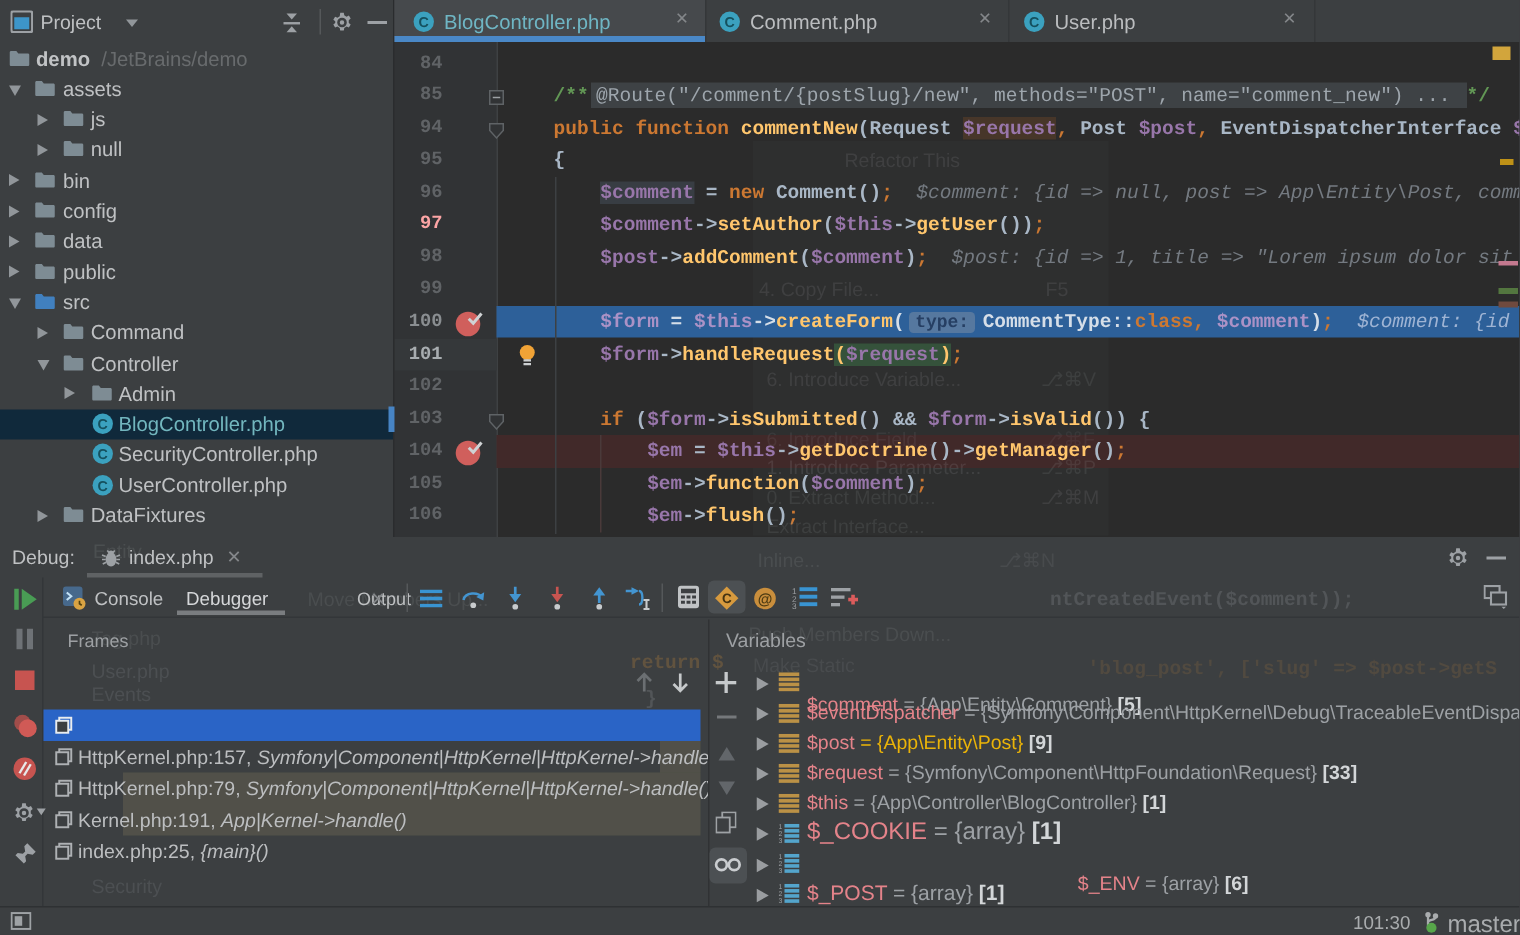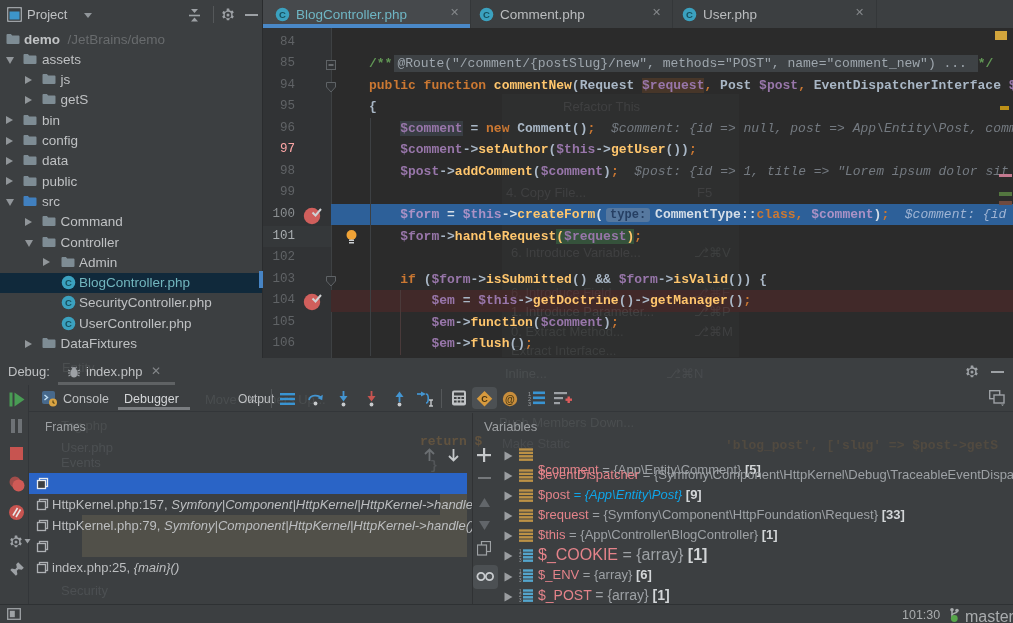--- a/index.html
+++ b/index.html
@@ -1,21 +1,21 @@
 <!DOCTYPE html>
 <html><head><meta charset="utf-8">
 <style>
 html,body{margin:0;padding:0;}
 body{width:1013px;height:623px;overflow:hidden;background:#3c3f41;font-family:"Liberation Sans",sans-serif;position:relative;}
 .abs{position:absolute;}
 .ui{font-size:13px;color:#bfc1c3;white-space:pre;}
 svg{display:block;}
 
 .cl{position:absolute;left:68px;width:682px;height:22px;line-height:21.6px;font-family:"Liberation Mono",monospace;font-weight:700;font-size:13px;white-space:pre;color:#a9b7c6;overflow:hidden;}
-.ln{position:absolute;left:0;width:32px;height:22px;line-height:21.6px;font-family:"Liberation Mono",monospace;font-size:12.5px;color:#606366;text-align:right;}
+.ln{position:absolute;left:0;width:32px;height:22px;line-height:21.6px;font-family:"Liberation Mono",monospace;font-size:12.5px;color:#606366;text-align:right;font-weight:bold;}
 .kw{color:#cc7832;}
 .fn{color:#ffc66d;}
 .vr{color:#9876aa;}
 .sc{color:#cc7832;}
 .hint{font-weight:400;font-style:italic;color:#747a81;}
 .fold{background:#3e4245;color:#9ea6ad;font-weight:400;}
 .ghost{position:absolute;font-size:13px;color:rgba(170,175,180,0.17);white-space:pre;}
 .gm{position:absolute;font-family:"Liberation Mono",monospace;font-weight:700;font-size:13px;white-space:pre;}
 
 .tr{position:absolute;height:21px;line-height:21px;font-size:13.5px;color:#bfc1c3;white-space:pre;}
@@ -65,21 +65,21 @@
           <path d="M0.5 1.9c0-.5.4-.9.9-.9h3.5l1.3 1.6h6.4c.5 0 .9.4.9.9v6.6c0 .5-.4.9-.9.9H1.4c-.5 0-.9-.4-.9-.9z" fill="#7e8c94"></path>
         </svg>
       </div>
 <div class="tr" style="left:60.5px;top:69.1px;color:#bfc1c3">js</div>
 <div class="abs arr arrR" style="left:24.5px;top:95.9px;"></div>
 <div class="abs" style="left:42px;top:93.4px;">
         <svg width="14" height="12" viewBox="0 0 14 12">
           <path d="M0.5 1.9c0-.5.4-.9.9-.9h3.5l1.3 1.6h6.4c.5 0 .9.4.9.9v6.6c0 .5-.4.9-.9.9H1.4c-.5 0-.9-.4-.9-.9z" fill="#7e8c94"></path>
         </svg>
       </div>
-<div class="tr" style="left:60.5px;top:89.4px;color:#bfc1c3">getS</div>
+<div class="tr" style="left:60.5px;top:89.4px;color:#bfc1c3">null</div>
 <div class="abs arr arrR" style="left:6px;top:116.2px;"></div>
 <div class="abs" style="left:23px;top:113.7px;">
         <svg width="14" height="12" viewBox="0 0 14 12">
           <path d="M0.5 1.9c0-.5.4-.9.9-.9h3.5l1.3 1.6h6.4c.5 0 .9.4.9.9v6.6c0 .5-.4.9-.9.9H1.4c-.5 0-.9-.4-.9-.9z" fill="#7e8c94"></path>
         </svg>
       </div>
 <div class="tr" style="left:42px;top:109.7px;color:#bfc1c3">bin</div>
 <div class="abs arr arrR" style="left:6px;top:136.5px;"></div>
 <div class="abs" style="left:23px;top:134.0px;">
         <svg width="14" height="12" viewBox="0 0 14 12">
@@ -293,20 +293,21 @@
     </svg>
 <div class="abs ui" style="left:86px;top:6px;">index.php</div>
 <div class="abs x" style="left:151px;top:6px;font-size:12px;">✕</div>
 <div class="abs" style="left:58px;top:24px;width:117px;height:3px;background:#5f6264;"></div>
 <svg class="abs" style="left:964px;top:6px;" width="16" height="16" viewBox="0 0 16 16">
       <path fill="#9da1a5" d="M8 4.8A3.2 3.2 0 1 0 8 11.2 3.2 3.2 0 0 0 8 4.8zm0 1.7A1.5 1.5 0 1 1 8 9.5 1.5 1.5 0 0 1 8 6.5zM6.8 1.5h2.4l.3 1.7 1.5.9 1.6-.7 1.2 2-1.3 1.1v1.8l1.3 1.1-1.2 2-1.6-.7-1.5.9-.3 1.7H6.8l-.3-1.7-1.5-.9-1.6.7-1.2-2 1.3-1.1V7.2L2.2 6.1l1.2-2 1.6.7 1.5-.9z"></path>
     </svg>
 <div class="abs" style="left:991px;top:13px;width:13px;height:2px;background:#9da1a5;"></div>
 <div class="abs" style="left:28px;top:27px;width:985px;height:27px;border-bottom:1px solid #333639;box-sizing:border-box;"></div>
 <div class="ghost" style="left:205px;top:34px;color:rgba(170,175,180,0.13)">Move Members Up...</div>
+<div class="gm" style="left:700px;top:34px;color:rgba(170,175,180,0.20)">ntCreatedEvent($comment));</div>
 <svg class="abs" style="left:41px;top:32px;" width="17" height="17" viewBox="0 0 17 17">
 <rect x="1" y="1" width="13" height="13" rx="2" fill="#47698c"></rect>
       <path d="M3.5 5 L6.5 7.5 L3.5 10" stroke="#c3e1f5" stroke-width="1.4" fill="none"></path>
 <circle cx="12" cy="12.5" r="4" fill="#d9a343"></circle>
       <path d="M12 10.5 V12.5 L13.5 13.5" stroke="#50400f" stroke-width="1.1" fill="none"></path>
     </svg>
 <div class="abs ui" style="left:63px;top:34px;font-size:12.5px;">Console</div>
 <div class="abs ui" style="left:124px;top:34px;font-size:12.5px;color:#d5d7d9;">Debugger</div>
 <div class="abs" style="left:118px;top:49px;width:72px;height:3px;background:#7a7d80;"></div>
 <div class="abs ui" style="left:202px;top:34px;font-size:12px;margin-left:36px;">Output</div>
@@ -458,20 +459,21 @@
 <div class="abs" style="left:52px;top:136.4px;width:420px;height:21px;line-height:21px;font-size:13px;color:#bcbec0;white-space:pre;overflow:hidden;">HttpKernel.php:157, <i>Symfony|Component|HttpKernel|HttpKernel-&gt;handleRaw()</i></div>
 <svg class="abs" style="left:36px;top:161.4px;" width="13" height="13" viewBox="0 0 13 13">
       <rect x="3.5" y="1.5" width="8" height="8" fill="none" stroke="#aeb1b4" stroke-width="1.3"></rect>
       <rect x="1.5" y="3.5" width="8" height="8" fill="#3c3f41" stroke="#aeb1b4" stroke-width="1.3"></rect>
     </svg>
 <div class="abs" style="left:52px;top:157.4px;width:420px;height:21px;line-height:21px;font-size:13px;color:#bcbec0;white-space:pre;overflow:hidden;">HttpKernel.php:79, <i>Symfony|Component|HttpKernel|HttpKernel-&gt;handle()</i></div>
 <svg class="abs" style="left:36px;top:182.4px;" width="13" height="13" viewBox="0 0 13 13">
       <rect x="3.5" y="1.5" width="8" height="8" fill="none" stroke="#aeb1b4" stroke-width="1.3"></rect>
       <rect x="1.5" y="3.5" width="8" height="8" fill="#3c3f41" stroke="#aeb1b4" stroke-width="1.3"></rect>
     </svg>
+<div class="abs" style="left:52px;top:178.4px;width:420px;height:21px;line-height:21px;font-size:13px;color:#bcbec0;white-space:pre;overflow:hidden;">Kernel.php:191, <i>App|Kernel-&gt;handle()</i></div>
 <svg class="abs" style="left:36px;top:203.4px;" width="13" height="13" viewBox="0 0 13 13">
       <rect x="3.5" y="1.5" width="8" height="8" fill="none" stroke="#aeb1b4" stroke-width="1.3"></rect>
       <rect x="1.5" y="3.5" width="8" height="8" fill="#3c3f41" stroke="#aeb1b4" stroke-width="1.3"></rect>
     </svg>
 <div class="abs" style="left:52px;top:199.4px;width:420px;height:21px;line-height:21px;font-size:13px;color:#bcbec0;white-space:pre;overflow:hidden;">index.php:25, <i>{main}()</i></div>
 <div class="abs" style="left:472px;top:55px;width:1px;height:191px;background:#303234;"></div>
 <div class="abs" style="left:484px;top:61px;font-size:13px;color:#9da0a3;">Variables</div>
 <div class="ghost" style="left:499px;top:57px;color:rgba(170,175,180,0.13)">Push Members Down...</div>
 <div class="ghost" style="left:502px;top:78px;color:rgba(170,175,180,0.11)">Make Static</div>
 <div class="gm" style="left:725px;top:80px;color:rgba(187,128,60,0.17)">'blog_post', ['slug' =&gt; $post-&gt;getS</div>
@@ -527,21 +529,21 @@
       <path d="M0.5 0.5 L8.5 5 L0.5 9.5 Z" fill="#9a9da0"></path>
     </svg>
 <svg class="abs" style="left:519px;top:130.6px;" width="14" height="13" viewBox="0 0 14 13">
       <g fill="#bb9146">
         <rect x="0" y="0.3" width="14" height="2.4"></rect>
         <rect x="0" y="3.7" width="14" height="2.4"></rect>
         <rect x="0" y="7.1" width="14" height="2.4"></rect>
         <rect x="0" y="10.5" width="14" height="2.4"></rect>
       </g>
     </svg>
-<div class="abs" style="left:538px;top:126.6px;width:475px;height:20px;line-height:20px;font-size:13px;white-space:pre;overflow:hidden;"><span style="color:#e4838a;">$post</span><span style="color:#0ea5e9;font-style:italic;"> = {App\Entity\Post} </span><b style="color:#d3d6d8;">[9]</b></div>
+<div class="abs" style="left:538px;top:126.6px;width:475px;height:20px;line-height:20px;font-size:13px;white-space:pre;overflow:hidden;"><span style="color:#e4838a;">$post</span><span style="color:#eab308;"> = {App\Entity\Post} </span><b style="color:#d3d6d8;">[9]</b></div>
 <svg class="abs" style="left:504px;top:153.2px;" width="9" height="10" viewBox="0 0 9 10">
       <path d="M0.5 0.5 L8.5 5 L0.5 9.5 Z" fill="#9a9da0"></path>
     </svg>
 <svg class="abs" style="left:519px;top:150.7px;" width="14" height="13" viewBox="0 0 14 13">
       <g fill="#bb9146">
         <rect x="0" y="0.3" width="14" height="2.4"></rect>
         <rect x="0" y="3.7" width="14" height="2.4"></rect>
         <rect x="0" y="7.1" width="14" height="2.4"></rect>
         <rect x="0" y="10.5" width="14" height="2.4"></rect>
       </g>
@@ -585,21 +587,21 @@
         <text x="0" y="8.2">2</text>
         <text x="0" y="12.8">3</text>
       </g>
       <g fill="#54a5cc">
         <rect x="4" y="0.3" width="10" height="2.4"></rect>
         <rect x="4" y="3.7" width="10" height="2.4"></rect>
         <rect x="4" y="7.1" width="10" height="2.4"></rect>
         <rect x="4" y="10.5" width="10" height="2.4"></rect>
       </g>
     </svg>
-<div class="abs" style="left:538px;top:207.0px;width:475px;height:20px;line-height:20px;font-size:13px;white-space:pre;overflow:hidden;"><span style="color:#e4838a;">$_ENV</span><span style="color:#9da1a5;"> = {array} </span><b style="color:#d3d6d8;">[6]</b></div>
+<div class="abs" style="left:538px;top:221px;width:475px;height:20px;line-height:20px;font-size:13px;white-space:pre;overflow:hidden;text-align:center;"><span style="color:#e4838a;">$_ENV</span><span style="color:#9da1a5;"> = {array} </span><b style="color:#d3d6d8;">[6]</b></div>
 <svg class="abs" style="left:504px;top:233.6px;" width="9" height="10" viewBox="0 0 9 10">
       <path d="M0.5 0.5 L8.5 5 L0.5 9.5 Z" fill="#9a9da0"></path>
     </svg>
 <svg class="abs" style="left:519px;top:231.1px;" width="14" height="13" viewBox="0 0 14 13">
       <g fill="#9da1a5" font-family="Liberation Sans" font-size="4.6">
         <text x="0" y="3.6">1</text>
         <text x="0" y="8.2">2</text>
         <text x="0" y="12.8">3</text>
       </g>
       <g fill="#54a5cc">

